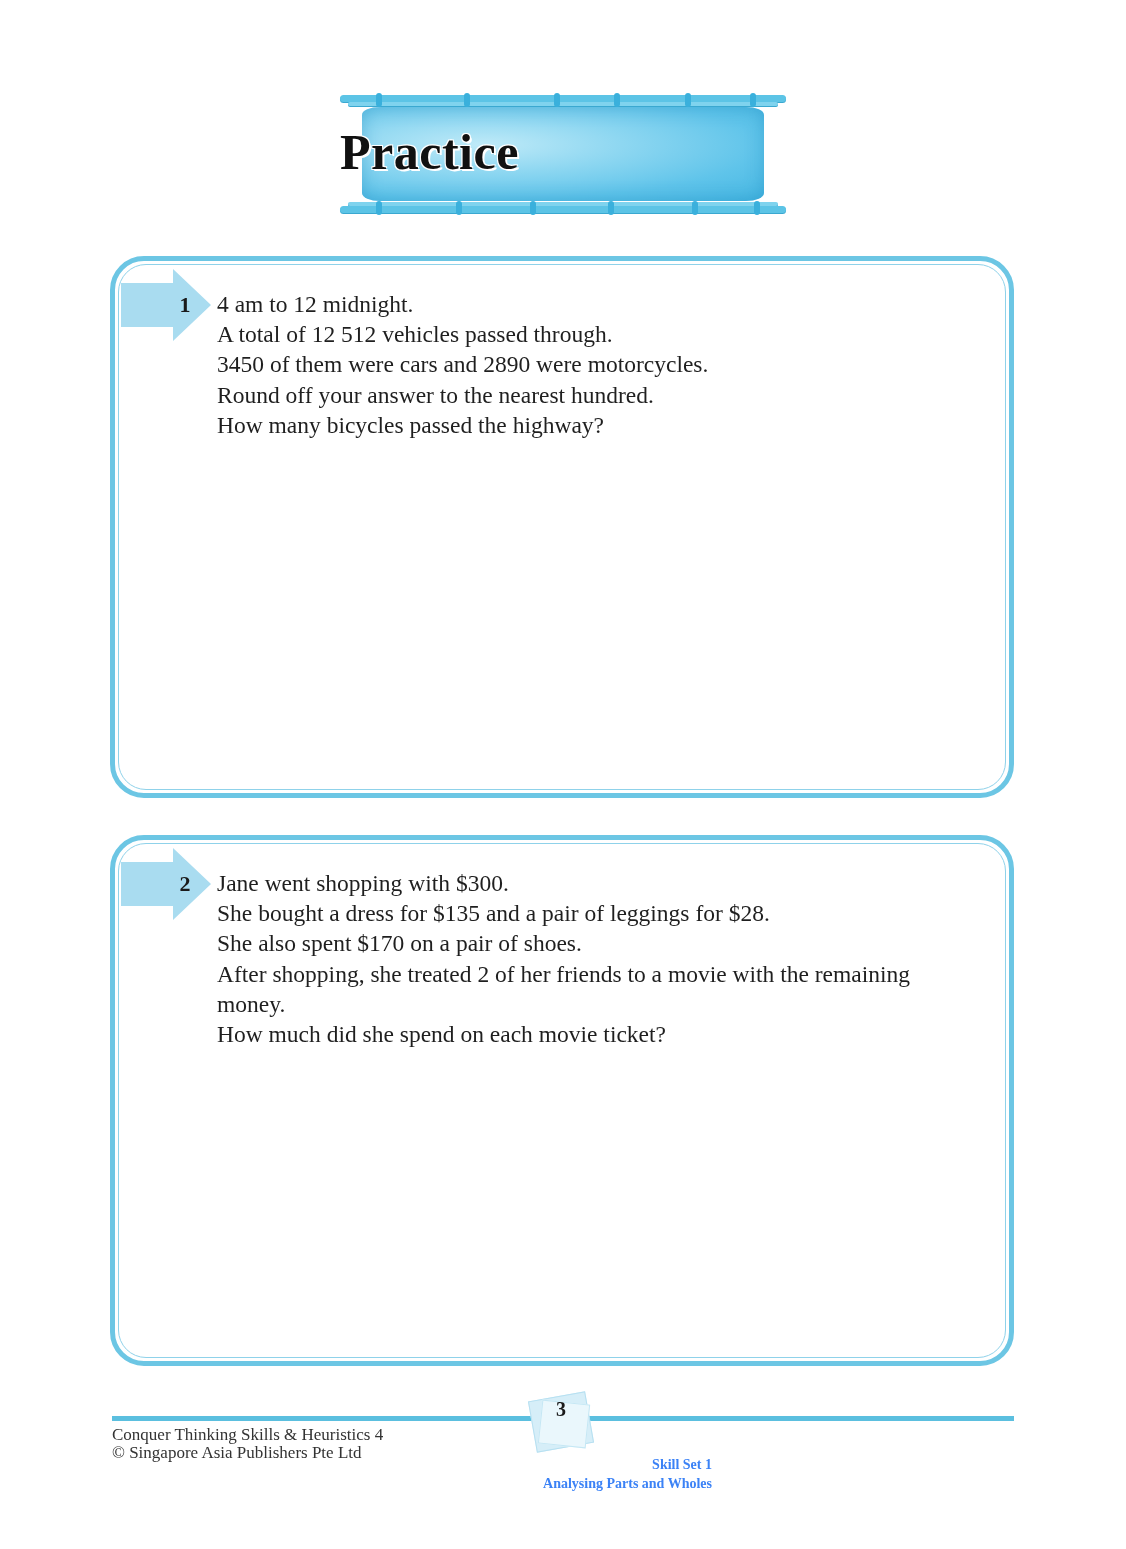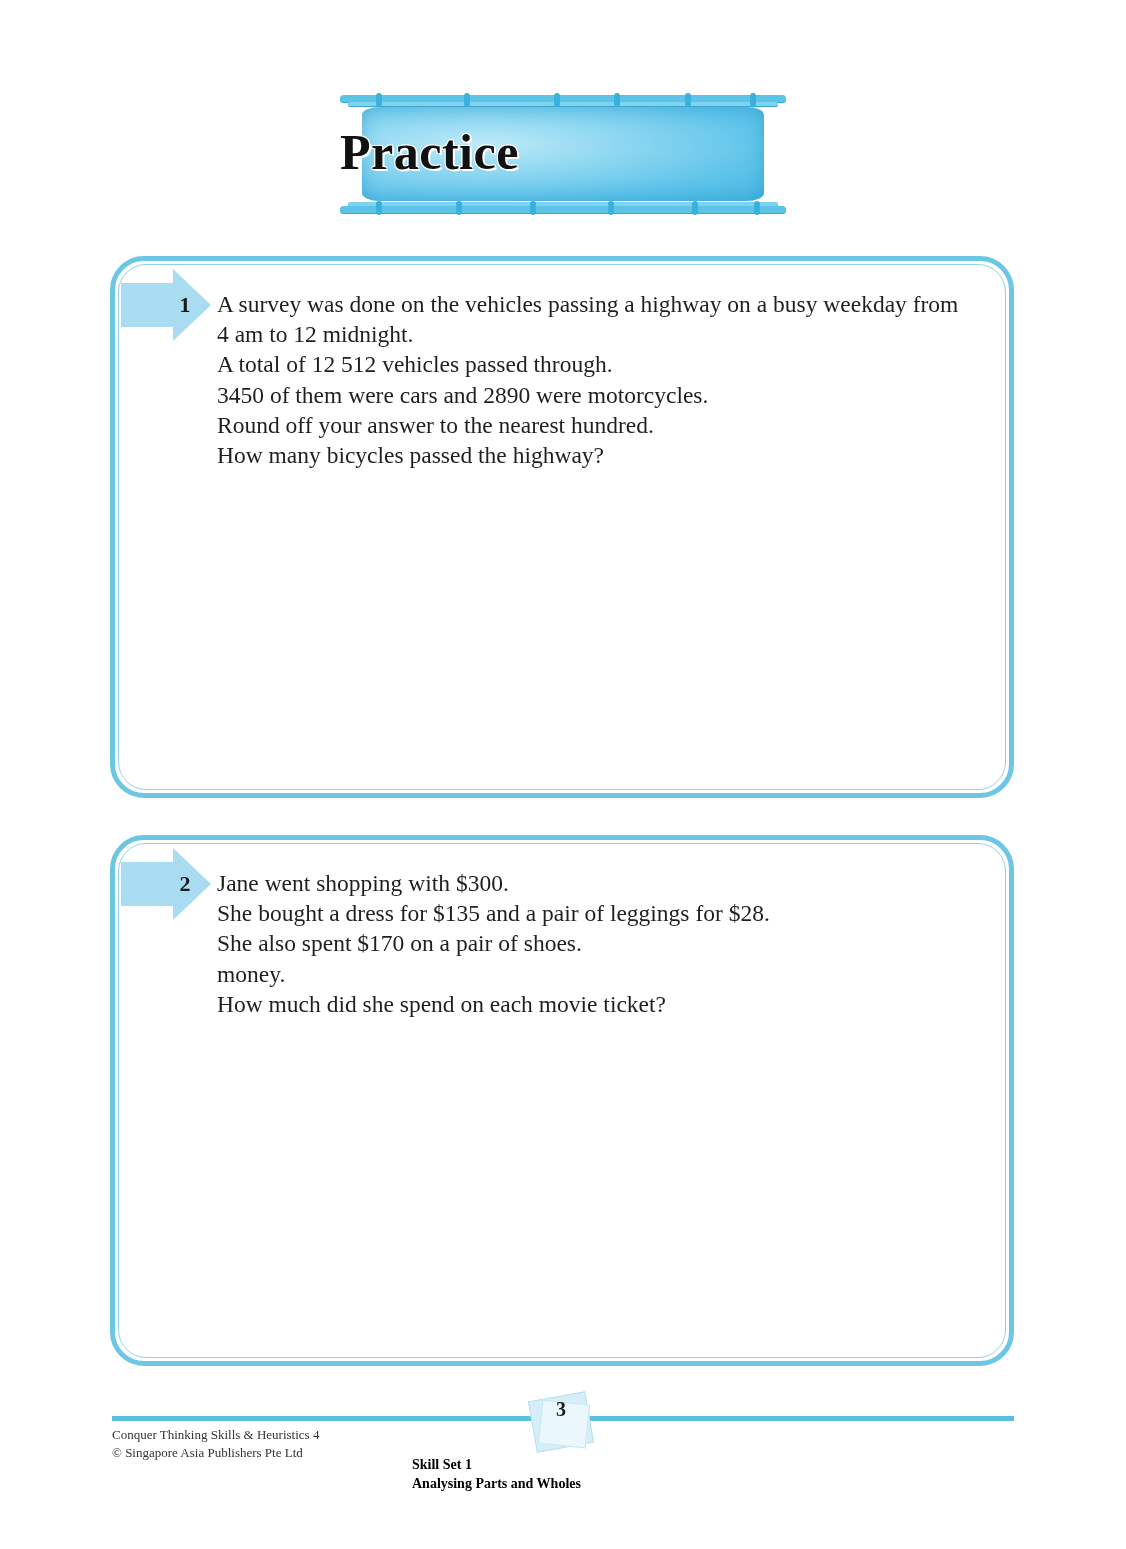--- a/index.html
+++ b/index.html
@@ -35,26 +35,26 @@
   .arrow { position: absolute; left: 6px; top: 8px; width: 90px; height: 72px; }
   .qnum { position: absolute; left: 58px; width: 24px; text-align: center; font-weight: bold; font-size: 22px; color: #1a1a1a; }
   .q1 .qnum { top: 31px; }
   .q2 .qnum { top: 31px; }
 
   .qtext { position: absolute; left: 102px; top: 28px; width: 790px; font-size: 23.5px; line-height: 30.2px; color: #1f1f1f; }
   .qtext .line { display: block; white-space: nowrap; }
 
   
   .footer-rule { position: absolute; left: 112px; top: 1416px; width: 902px; height: 5px; background: #5bbfdf; }
-  .footer-left { position: absolute; left: 112px; top: 1426px; font-size: 13px; line-height: 18px; color: #333; }
+  .footer-left { position: absolute; left: 112px; top: 1426px; font-size: 17px; line-height: 18px; color: #333; }
   .page-badge { position: absolute; left: 526px; top: 1392px; width: 70px; height: 58px; }
   .page-badge .paper1 { position: absolute; left: 6px; top: 4px; width: 56px; height: 50px; background: #d6eef8; transform: rotate(-10deg); border: 1px solid #b7e0f1; }
   .page-badge .paper2 { position: absolute; left: 14px; top: 10px; width: 46px; height: 42px; background: #eaf7fc; transform: rotate(6deg); border: 1px solid #c5e7f4; }
   .page-num { position: absolute; left: 0; top: 6px; width: 70px; text-align: center; font-weight: bold; font-size: 20px; color: #1a1a1a; }
-  .footer-center { position: absolute; left: 412px; top: 1455px; width: 300px; text-align: left; font-size: 14px; line-height: 19px; font-weight: bold; color: #000000; }
+  .footer-center { position: absolute; left: 412px; top: 1455px; width: 300px; text-align: right; font-size: 14px; line-height: 19px; font-weight: bold; color: #3b82f6; }
 </style>
 </head>
 <body>
 
 <div class="banner">
   <div class="rod top"></div>
   <div class="rod top2"></div>
   <div class="cloth"></div>
   <div class="rod bot2"></div>
   <div class="rod bot"></div>
@@ -72,38 +72,38 @@
   <div class="knot" style="left:414px;bottom:2px;"></div>
   <div class="title">Practice</div>
 </div>
 
 <div class="qbox q1">
   <svg class="arrow" viewBox="0 0 90 72">
     <polygon points="0,14 52,14 52,0 90,36 52,72 52,58 0,58" fill="#a9dcf0"></polygon>
   </svg>
   <div class="qnum">1</div>
   <div class="qtext">
-    <span class="line">A survey was done on the vehicles passing a highway on a busy weekday from</span>
     <span class="line">4 am to 12 midnight.</span>
     <span class="line">A total of 12 512 vehicles passed through.</span>
     <span class="line">3450 of them were cars and 2890 were motorcycles.</span>
     <span class="line">Round off your answer to the nearest hundred.</span>
     <span class="line">How many bicycles passed the highway?</span>
   </div>
 </div>
 
 <div class="qbox q2">
   <svg class="arrow" viewBox="0 0 90 72">
     <polygon points="0,14 52,14 52,0 90,36 52,72 52,58 0,58" fill="#a9dcf0"></polygon>
   </svg>
   <div class="qnum">2</div>
   <div class="qtext">
     <span class="line">Jane went shopping with $300.</span>
     <span class="line">She bought a dress for $135 and a pair of leggings for $28.</span>
     <span class="line">She also spent $170 on a pair of shoes.</span>
+    <span class="line">After shopping, she treated 2 of her friends to a movie with the remaining</span>
     <span class="line">money.</span>
     <span class="line">How much did she spend on each movie ticket?</span>
   </div>
 </div>
 
 <div class="footer-rule"></div>
 <div class="page-badge">
   <div class="paper1"></div>
   <div class="paper2"></div>
   <div class="page-num">3</div>

